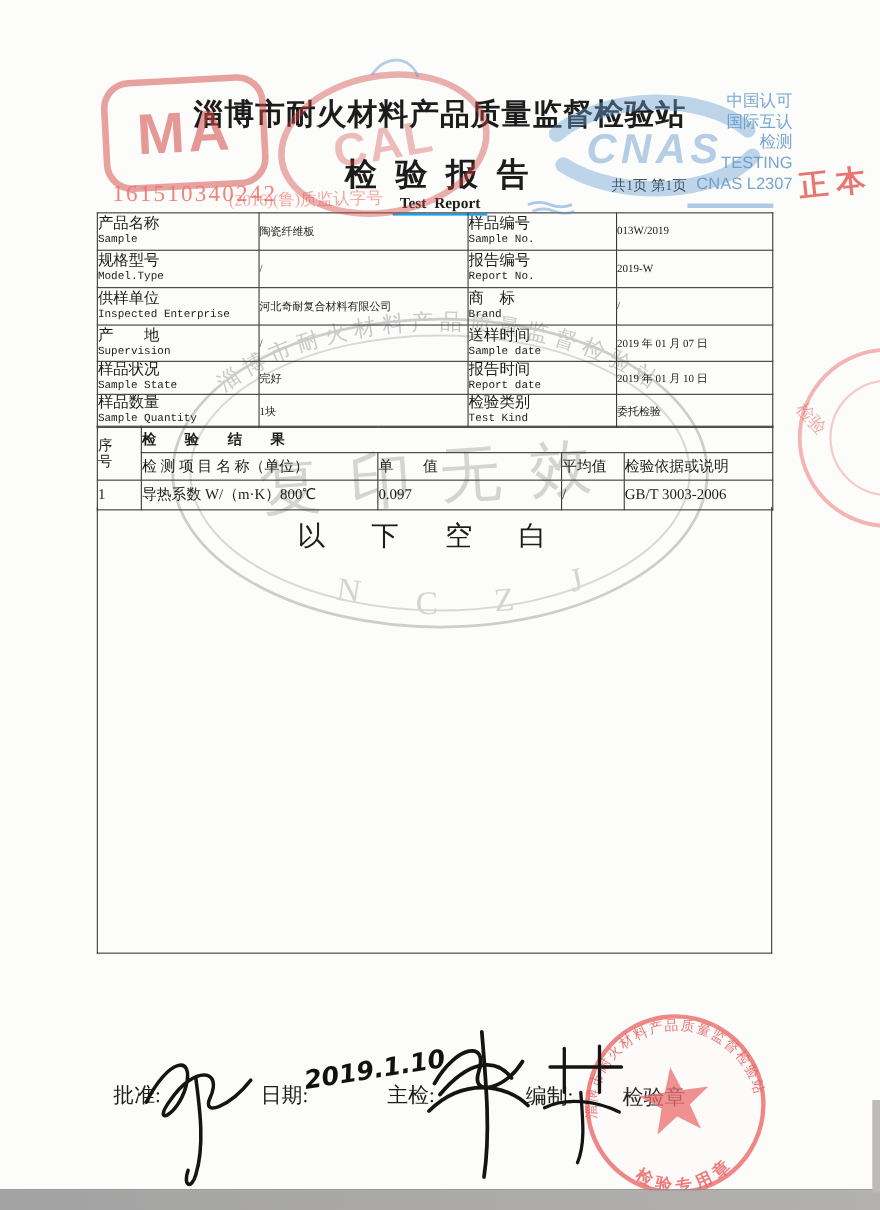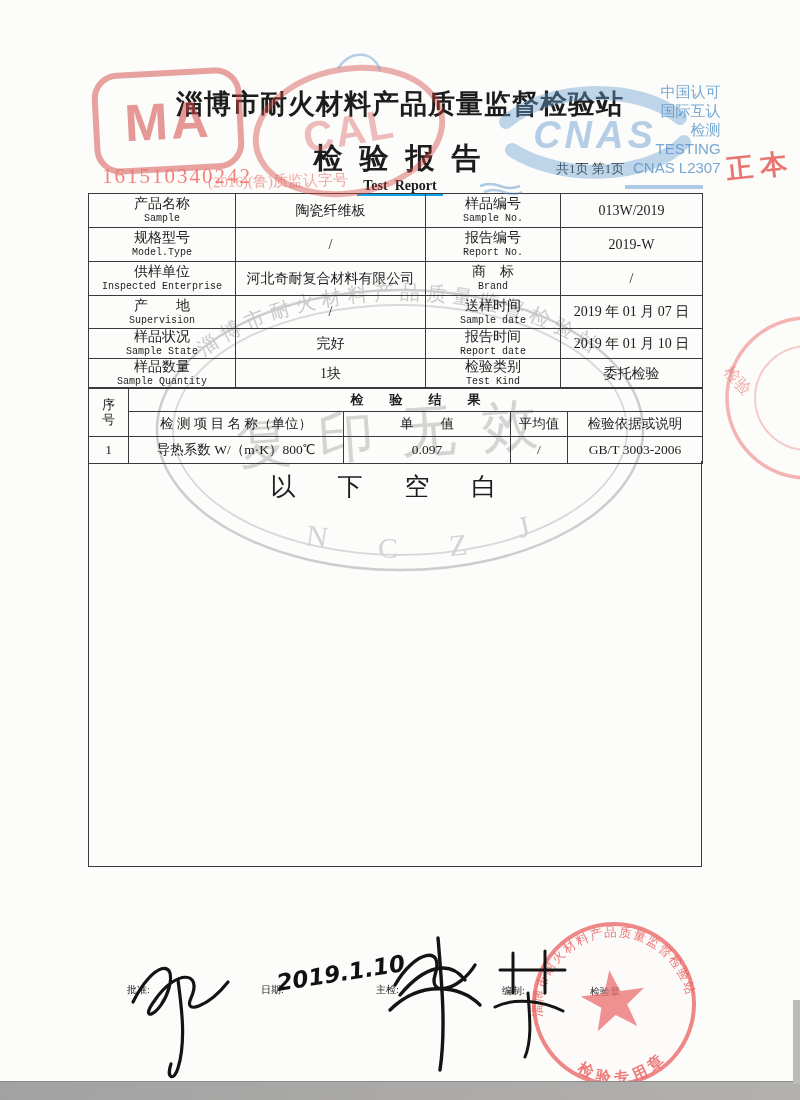--- a/index.html
+++ b/index.html
@@ -32,33 +32,33 @@
   .cert-number{left:102px;top:164px;font-family:Liberation Serif, serif;font-size:21px;
       color:rgba(240,118,112,.9);letter-spacing:2px;}
   .cert-line{left:208px;top:172px;font-size:15px;color:rgba(230,95,88,.55);transform:rotate(-1deg);white-space:pre;}
   .zhengben{left:726px;top:148px;font-size:27px;font-weight:700;color:rgba(225,60,52,.7);
       letter-spacing:7px;transform:rotate(-6deg);white-space:pre;}
   
   .cnas-text{left:633px;top:82px;font-family:"Liberation Sans",sans-serif;font-size:15px;
       line-height:19px;color:rgba(85,145,200,.8);white-space:pre;text-align:right;}
   
   table.doc{border-collapse:collapse;table-layout:fixed;background:transparent;}
-  table.doc td{border:1.6px solid #3a3a3a;padding:0;text-align:center;vertical-align:middle;overflow:hidden;}
+  table.doc td{border:1.6px solid #3a3a3a;padding:0;text-align:left;vertical-align:middle;overflow:hidden;}
   .lbl-cn{font-size:14px;line-height:16px;white-space:pre;}
   .lbl-en{font-size:10px;line-height:13px;font-family:"Liberation Mono",monospace;white-space:pre;}
-  .val{font-size:14px;white-space:pre;}
+  .val{font-size:10px;white-space:pre;}
   .res-title{font-size:13px;font-weight:600;white-space:pre;}
   .res-h{font-size:13.5px;white-space:pre;}
   .res-v{font-size:13.5px;white-space:pre;}
   .seq{font-size:13px;line-height:15px;}
   .blank-box{left:88px;top:461px;width:614px;height:406px;border:1.6px solid #3a3a3a;border-top:none;box-sizing:border-box;}
   .blank-note{left:88px;top:470px;width:614px;text-align:center;font-size:25px;
       letter-spacing:42px;padding-left:19px;box-sizing:border-box;}
   
-  .f-lbl{font-size:10px;white-space:pre;margin-left:24px;}
+  .f-lbl{font-size:19px;white-space:pre;}
   .date-hw{left:276px;top:960px;font-family:"DejaVu Sans",sans-serif;font-style:italic;font-weight:600;
       font-size:23px;transform:rotate(-9deg);color:#111;}
   
   .scan-bottom{left:0;top:1081px;width:800px;height:19px;background:linear-gradient(90deg,#a2a2a2,#b3b1ae);
       border-top:1px solid #8d8d8d;z-index:6;}
   .scan-right{left:793px;top:1000px;width:7px;height:84px;background:#bdbbb8;z-index:6;}
 </style>
 </head>
 <body>
 

